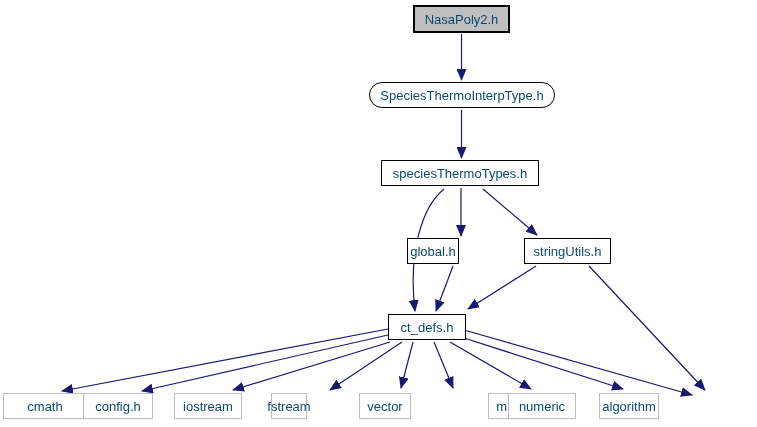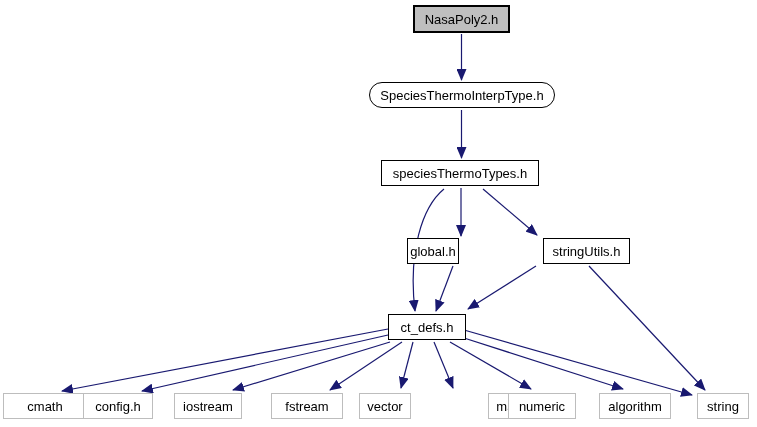--- a/index.html
+++ b/index.html
@@ -22,21 +22,21 @@
   }
   .node {
     position: absolute;
     display: flex;
     align-items: center;
     justify-content: center;
     height: 26px;
     background: #ffffff;
     border: 1px solid #000000;
     font-size: 13px;
-    color: #000000;
+    color: #0c4a6e;
     white-space: nowrap;
     box-sizing: border-box;
   }
   .node.root {
     background: #bfbfbf;
     border: 2px solid #000000;
   }
   .node.std {
     border: 1px solid #bdbdbd;
   }
@@ -81,49 +81,46 @@
     <span>SpeciesThermoInterpType.h</span>
   </div>
 
   <div class="node" style="left:381px; top:160px; width:158px;">
     <span>speciesThermoTypes.h</span>
   </div>
 
   <div class="node" style="left:407px; top:238px; width:52px;">
     <span>global.h</span>
   </div>
-  <div class="node" style="left:543px; top:238px; width:87px;align-items:center;">
+  <div class="node" style="left:524px; top:238px; width:87px;align-items:center;">
     <span>stringUtils.h</span>
   </div>
 
   <div class="node" style="left:388px; top:314px; width:78px;">
     <span>ct_defs.h</span>
   </div>
 
   <div class="node std" style="left:3px; top:393px; width:84px;">
     <span>cmath</span>
   </div>
   <div class="node std" style="left:83px; top:393px; width:70px;">
     <span>config.h</span>
   </div>
   <div class="node std" style="left:174px; top:393px; width:68px;">
     <span>iostream</span>
   </div>
-  <div class="node std" style="left:271px; top:393px; width:72px;">
+  <div class="node std" style="left:271px; top:393px; width:36px;">
     <span>fstream</span>
   </div>
   <div class="node std" style="left:359px; top:393px; width:52px;">
     <span>vector</span>
   </div>
   <div class="node std" style="left:440px; top:393px; width:42px;margin-left:48px;">
     <span>map</span>
   </div>
   <div class="node std" style="left:508px; top:393px; width:68px;">
     <span>numeric</span>
   </div>
-  <div class="node std" style="left:599px; top:393px; width:72px;">
+  <div class="node std" style="left:599px; top:393px; width:60px;">
     <span>algorithm</span>
-  </div>
-  <div class="node std" style="left:697px; top:393px; width:52px;">
-    <span>string</span>
   </div>
 
 </div>
 
 </body></html>

